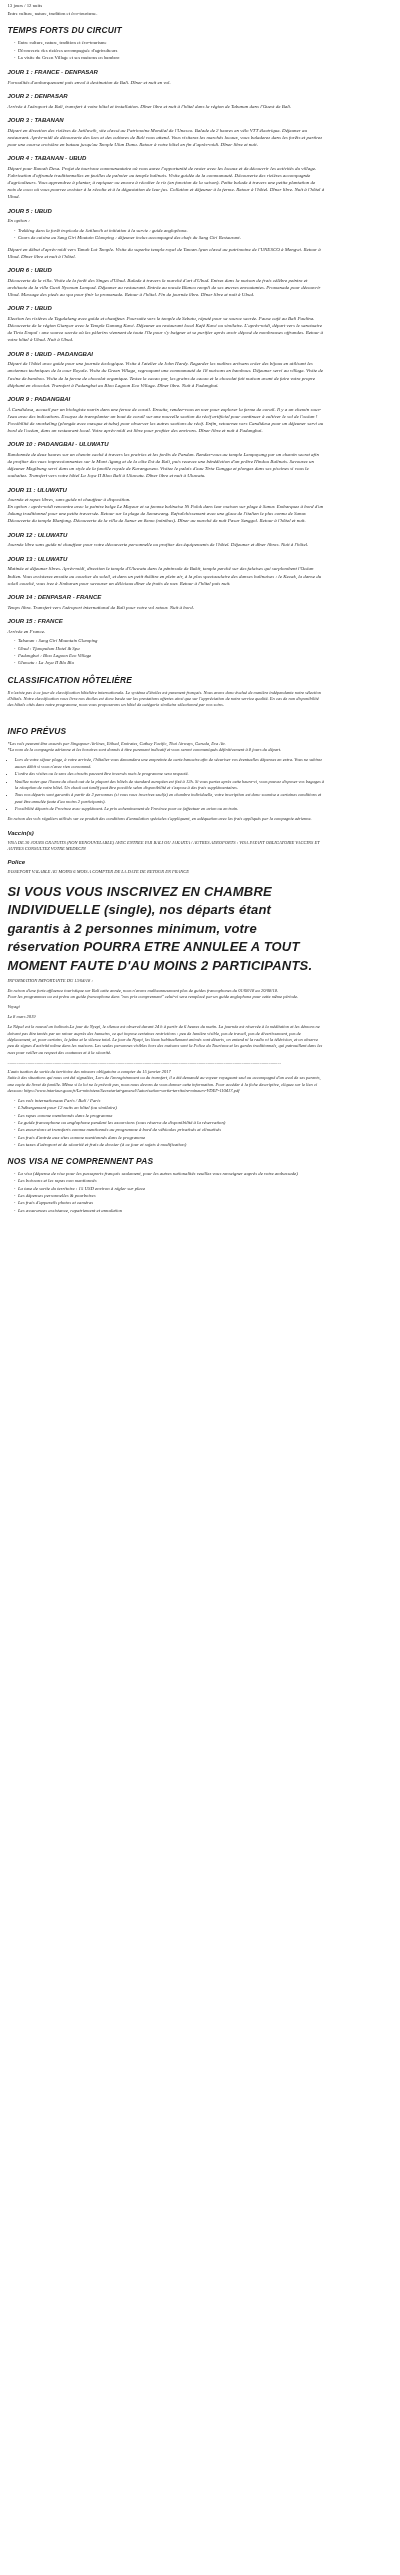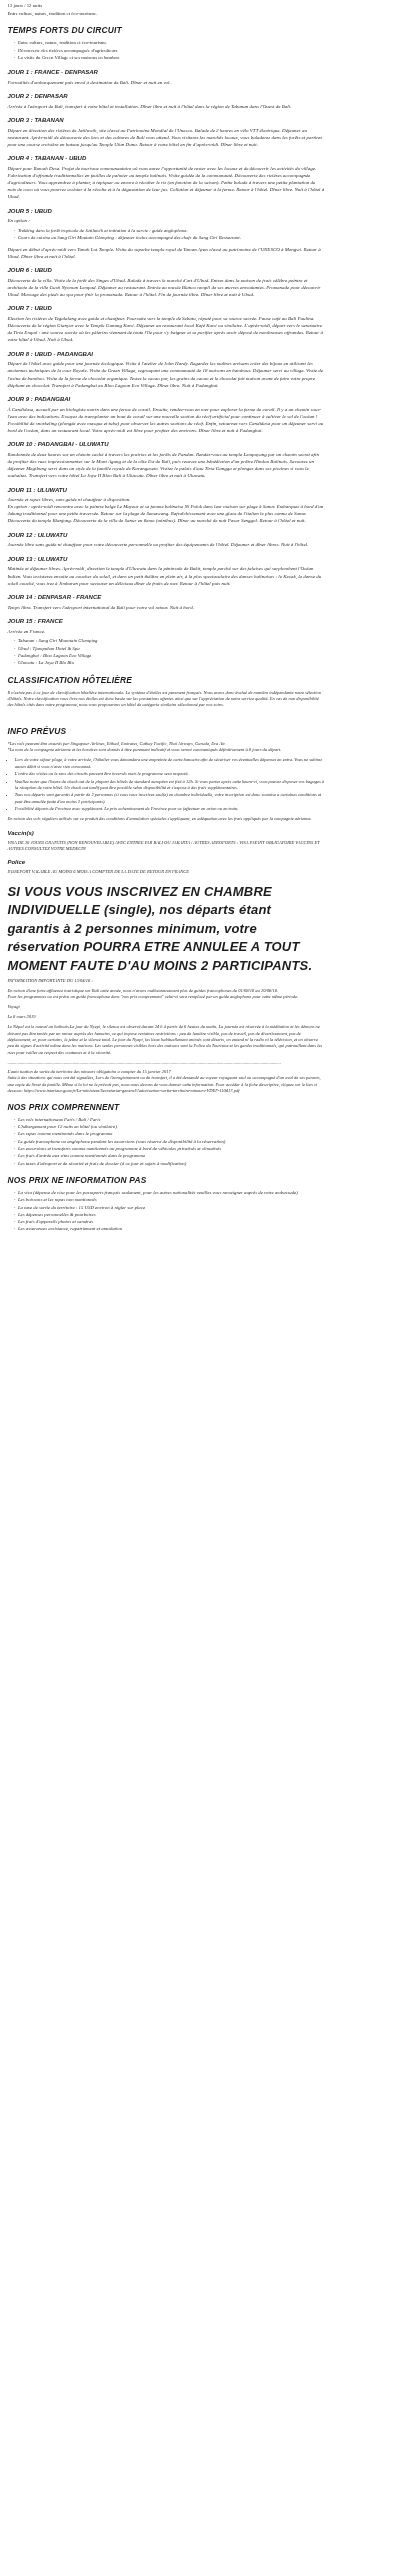--- a/index.html
+++ b/index.html
@@ -191,32 +191,31 @@
 Pour les programmes ou est prévu un guide francophone dans "nos prix comprennent" celui-ci sera remplacé par un guide anglophone pour cette même période.</p>
   <p class="italic tiny">Voyagi</p>
   <p class="italic tiny">Le 8 mars 2019</p>
   <p class="italic tiny">Le Népal est le nouvel an balinais.Le jour du Nyepi, le silence est observé durant 24 h à partir de 6 heures du matin. La journée est réservée à la méditation et les démons ne doivent pas être tentés par un retour auprès des humains, ce qui impose certaines restrictions : peu de lumière visible, pas de travail, pas de divertissement, pas de déplacement, et, pour certains, le jeûne et le silence total. Le jour du Nyepi, les lieux habituellement animés sont déserts, on entend ni la radio ni la télévision, et on observe peu de signes d'activité même dans les maisons. Les seules personnes visibles hors des maisons sont la Police du Tourisme et les gardes traditionnels, qui patrouillent dans les rues pour veiller au respect des coutumes et à la sécurité.</p>
 
   <div class="hr-dots">...................................................................................................................................................................................................................................................</div>
 
   <p class="italic tiny" style="white-space:pre-line;">L'auto tuation de sortie du territoire des mineurs obligatoire a compter du 15 janvier 2017
 Suite à des situations qui nous ont été signalées, Lors de l'enregistrement ou du transfert, il a été demandé au voyeur voyageant seul ou accompagné d'un aval de ses parents, une copie du livret de famille. Même si la loi ne le prévoit pas, nous nous devons de vous donner cette information. Pour accéder à la fiche descriptive, cliquez sur le lien ci dessous: https://www.interieur.gouv.fr/Le-ministere/Secretariat-general/Autorisation-sortie-territoire-mineurs-VDEF-110417.pdf</p>
 
-  <h1 class="section">NOS PRIX COMPRENNENT</h1>
   <ul class="plain">
     <li class="italic">Les vols internationaux Paris / Bali / Paris</li>
     <li class="italic">L'hébergement pour 12 nuits en hôtel (ou similaire)</li>
     <li class="italic">Les repas comme mentionnés dans le programme</li>
     <li class="italic">Le guide francophone ou anglophone pendant les excursions (sous réserve de disponibilité à la réservation)</li>
     <li class="italic">Les excursions et transferts comme mentionnés au programme à bord de véhicules privatisés et climatisés</li>
     <li class="italic">Les frais d'entrée aux sites comme mentionnés dans le programme</li>
     <li class="italic">Les taxes d'aéroport et de sécurité et frais de dossier (à ce jour et sujets à modification)</li>
   </ul>
 
-  <h1 class="section">NOS PRIX NE INFORMATION PAS</h1>
+  <h1 class="section">NOS VISA NE COMPRENNENT PAS</h1>
   <ul class="plain">
     <li class="italic">La visa (dépense de visa pour les passeports français seulement, pour les autres nationalités veuillez vous renseigner auprès de votre ambassade)</li>
     <li class="italic">Les boissons et les repas non mentionnés</li>
     <li class="italic">La taxe de sortie du territoire : 15 USD environ à régler sur place</li>
     <li class="italic">Les dépenses personnelles &amp; pourboires</li>
     <li class="italic">Les frais d'appareils photos et caméras</li>
     <li class="italic">Les assurances assistance, rapatriement et annulation</li>
   </ul>
 
 </div>

